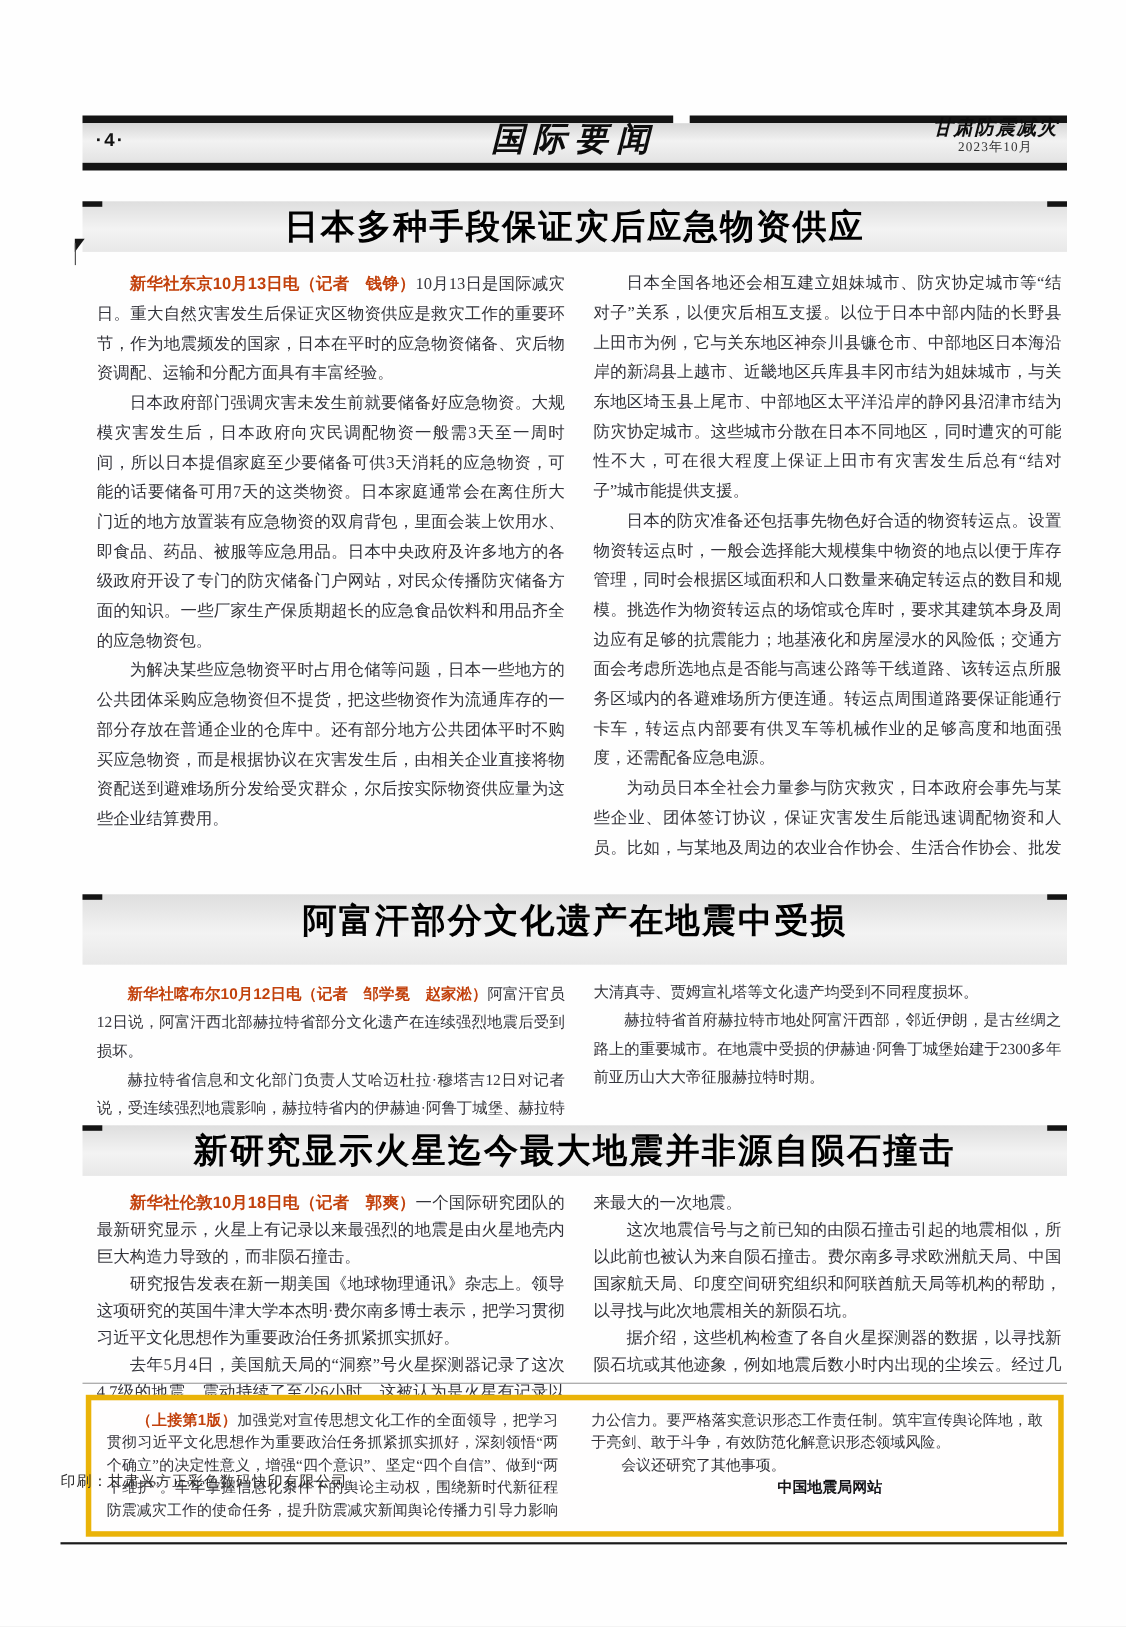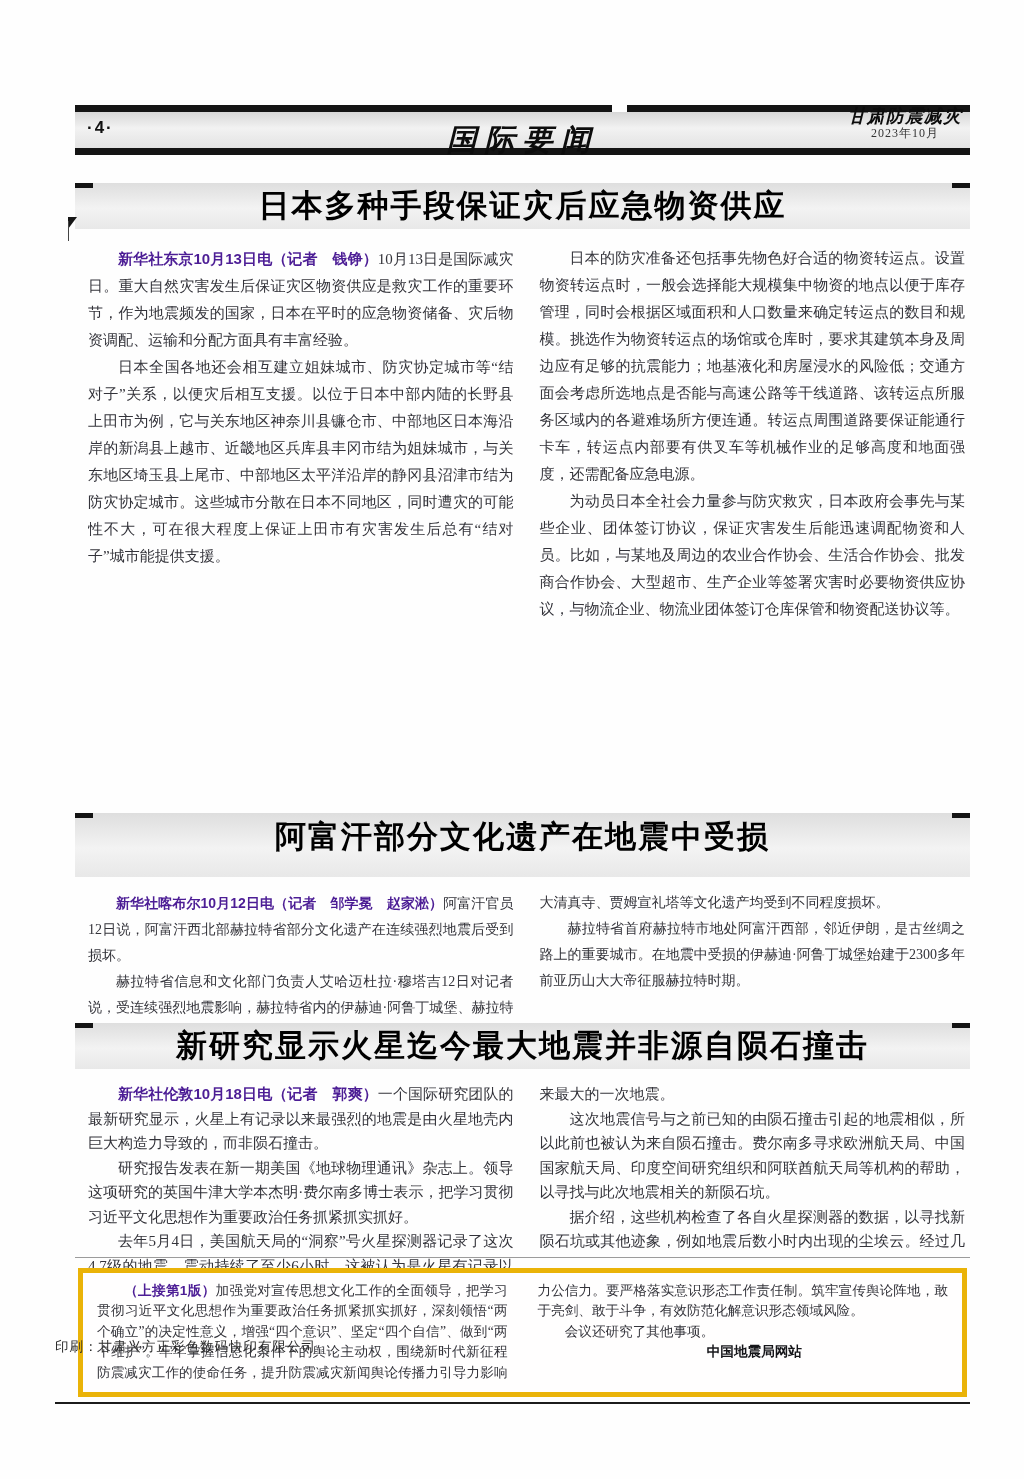--- a/index.html
+++ b/index.html
@@ -12,21 +12,21 @@
   
   .header{position:absolute;top:105px;left:75px;width:895px;height:50px;}
   .bar{position:absolute;background:#141414;}
   .hbar-top-left{top:0;left:0;width:537px;height:7px;}
   .hbar-top-right{top:0;left:552px;width:343px;height:7px;}
   .hband{position:absolute;top:7px;left:0;width:895px;height:36px;
     background:linear-gradient(180deg,#d7d7d7,#f2f2f2 45%,#e3e3e3);}
   .hbar-bottom{top:43px;left:0;width:895px;height:7px;}
   .page-num{position:absolute;top:13px;left:12px;font-size:17px;font-weight:bold;
     font-family:"Liberation Sans",sans-serif;color:#111;letter-spacing:2px;}
-  .section-title{position:absolute;top:15px;left:0;width:100%;text-align:center;
+  .section-title{position:absolute;top:1px;left:0;width:100%;text-align:center;
     font-size:30px;font-weight:bold;font-style:italic;color:#0d0d0d;letter-spacing:8px;}
   .masthead{position:absolute;top:2px;right:8px;text-align:center;line-height:1.1;}
   .masthead .mh-name{font-size:18px;font-weight:bold;font-style:italic;color:#0d0d0d;letter-spacing:1px;}
   .masthead .mh-date{font-size:12px;color:#333;letter-spacing:1px;}
   
   .article{position:absolute;left:75px;width:895px;}
   .a1{top:167px;} .a2{top:797px;} .a3{top:1007px;}
   .band{position:relative;height:46px;
     background:linear-gradient(180deg,#dedede,#f3f3f3 55%,#e8e8e8);}
   .a2 .band{height:64px;}
@@ -38,21 +38,21 @@
   .corner-tick{position:absolute;left:-7px;top:50px;width:0;height:0;
     border-left:9px solid #161616;border-bottom:12px solid transparent;}
   .corner-tail{position:absolute;left:-7px;top:54px;width:1px;height:20px;background:#444;}
   .body{margin:16px 3px 0 13px;width:877px;
     column-count:2;column-gap:26px;column-fill:balance;
     text-align:justify;font-size:15px;line-height:27px;overflow:hidden;}
   .a1 .body{max-height:560px;}
   .a2 .body{margin-top:13px;font-size:14px;line-height:26px;max-height:145px;}
   .a3 .body{margin-top:13px;font-size:15px;line-height:24.5px;max-height:200px;}
   .body p{margin:0;text-indent:2em;}
-  .lead{font-family:"Liberation Sans","DejaVu Sans",sans-serif;font-weight:bold;color:#4c1d95;}
+  .lead{font-family:"Liberation Sans","DejaVu Sans",sans-serif;font-weight:bold;color:#c2410c;}
   .hairline{position:absolute;top:1257px;left:75px;width:895px;height:1px;background:#9b9b9b;}
   
   .contbox{position:absolute;top:1268px;left:78px;width:889px;
     border:5px solid #eab308;background:#fffefe;padding:8px 14px 9px 14px;box-sizing:border-box;}
   .contbox .cbody{column-count:2;column-gap:30px;column-fill:balance;
     text-align:justify;font-size:13.6px;line-height:20.4px;}
   .contbox p{margin:0;text-indent:2em;}
   .cb-byline{text-align:center;text-indent:0;font-weight:bold;
     font-family:"Liberation Sans","DejaVu Sans",sans-serif;color:#151519;padding-right:4px;}
   
@@ -78,20 +78,22 @@
   </div>
 
   <div class="article a1">
     <div class="band">
       <h2>日本多种手段保证灾后应急物资供应</h2>
     </div>
     <span class="corner-tick"></span>
     <span class="corner-tail"></span>
     <div class="body">
       <p><b class="lead">新华社东京10月13日电（记者　钱铮）</b><span>10月13日是国际减灾日。重大自然灾害发生后保证灾区物资供应是救灾工作的重要环节，作为地震频发的国家，日本在平时的应急物资储备、灾后物资调配、运输和分配方面具有丰富经验。</span></p>
+      <p>日本政府部门强调灾害未发生前就要储备好应急物资。大规模灾害发生后，日本政府向灾民调配物资一般需3天至一周时间，所以日本提倡家庭至少要储备可供3天消耗的应急物资，可能的话要储备可用7天的这类物资。日本家庭通常会在离住所大门近的地方放置装有应急物资的双肩背包，里面会装上饮用水、即食品、药品、被服等应急用品。日本中央政府及许多地方的各级政府开设了专门的防灾储备门户网站，对民众传播防灾储备方面的知识。一些厂家生产保质期超长的应急食品饮料和用品齐全的应急物资包。</p>
+      <p>为解决某些应急物资平时占用仓储等问题，日本一些地方的公共团体采购应急物资但不提货，把这些物资作为流通库存的一部分存放在普通企业的仓库中。还有部分地方公共团体平时不购买应急物资，而是根据协议在灾害发生后，由相关企业直接将物资配送到避难场所分发给受灾群众，尔后按实际物资供应量为这些企业结算费用。</p>
       <p>日本全国各地还会相互建立姐妹城市、防灾协定城市等“结对子”关系，以便灾后相互支援。以位于日本中部内陆的长野县上田市为例，它与关东地区神奈川县镰仓市、中部地区日本海沿岸的新潟县上越市、近畿地区兵库县丰冈市结为姐妹城市，与关东地区埼玉县上尾市、中部地区太平洋沿岸的静冈县沼津市结为防灾协定城市。这些城市分散在日本不同地区，同时遭灾的可能性不大，可在很大程度上保证上田市有灾害发生后总有“结对子”城市能提供支援。</p>
       <p>日本的防灾准备还包括事先物色好合适的物资转运点。设置物资转运点时，一般会选择能大规模集中物资的地点以便于库存管理，同时会根据区域面积和人口数量来确定转运点的数目和规模。挑选作为物资转运点的场馆或仓库时，要求其建筑本身及周边应有足够的抗震能力；地基液化和房屋浸水的风险低；交通方面会考虑所选地点是否能与高速公路等干线道路、该转运点所服务区域内的各避难场所方便连通。转运点周围道路要保证能通行卡车，转运点内部要有供叉车等机械作业的足够高度和地面强度，还需配备应急电源。</p>
       <p>为动员日本全社会力量参与防灾救灾，日本政府会事先与某些企业、团体签订协议，保证灾害发生后能迅速调配物资和人员。比如，与某地及周边的农业合作协会、生活合作协会、批发商合作协会、大型超市、生产企业等签署灾害时必要物资供应协议，与物流企业、物流业团体签订仓库保管和物资配送协议等。</p>
 
     </div>
   </div>
 
   <div class="article a2">
     <div class="band">
       <h2>阿富汗部分文化遗产在地震中受损</h2>

